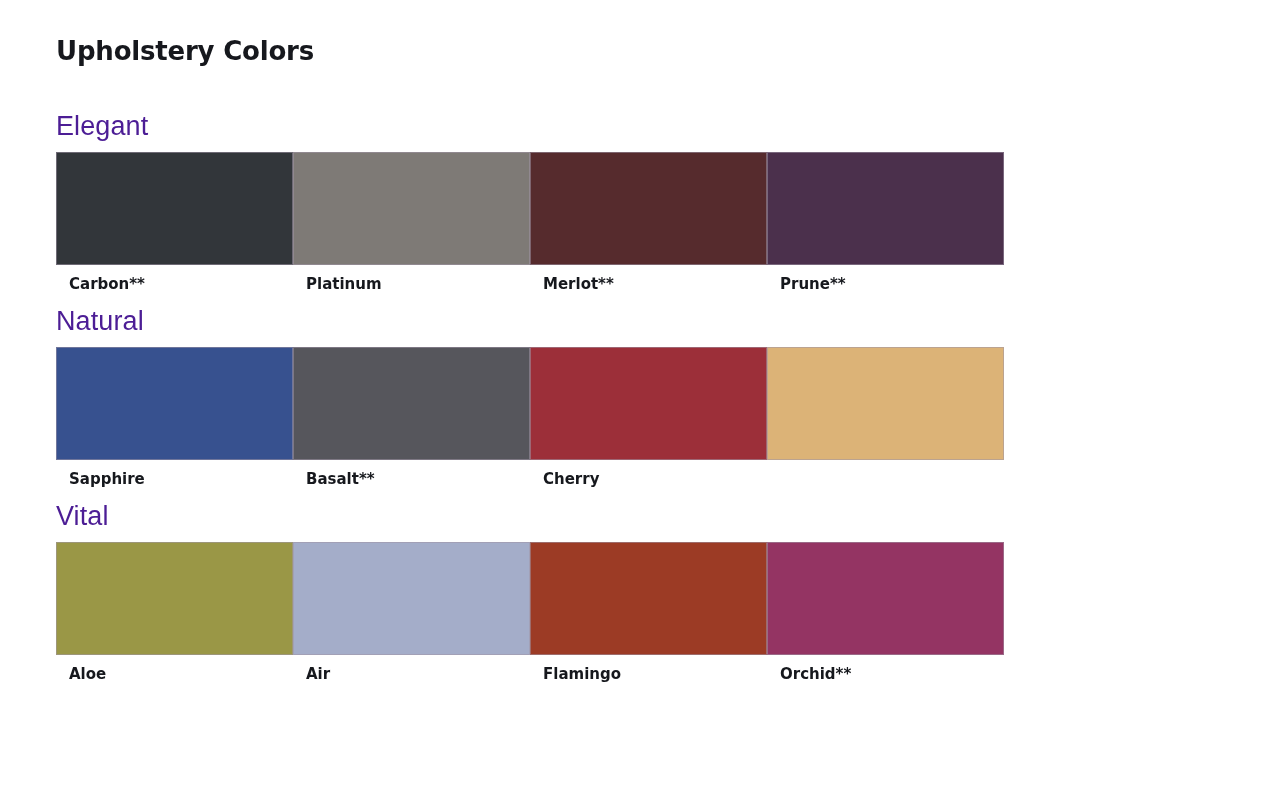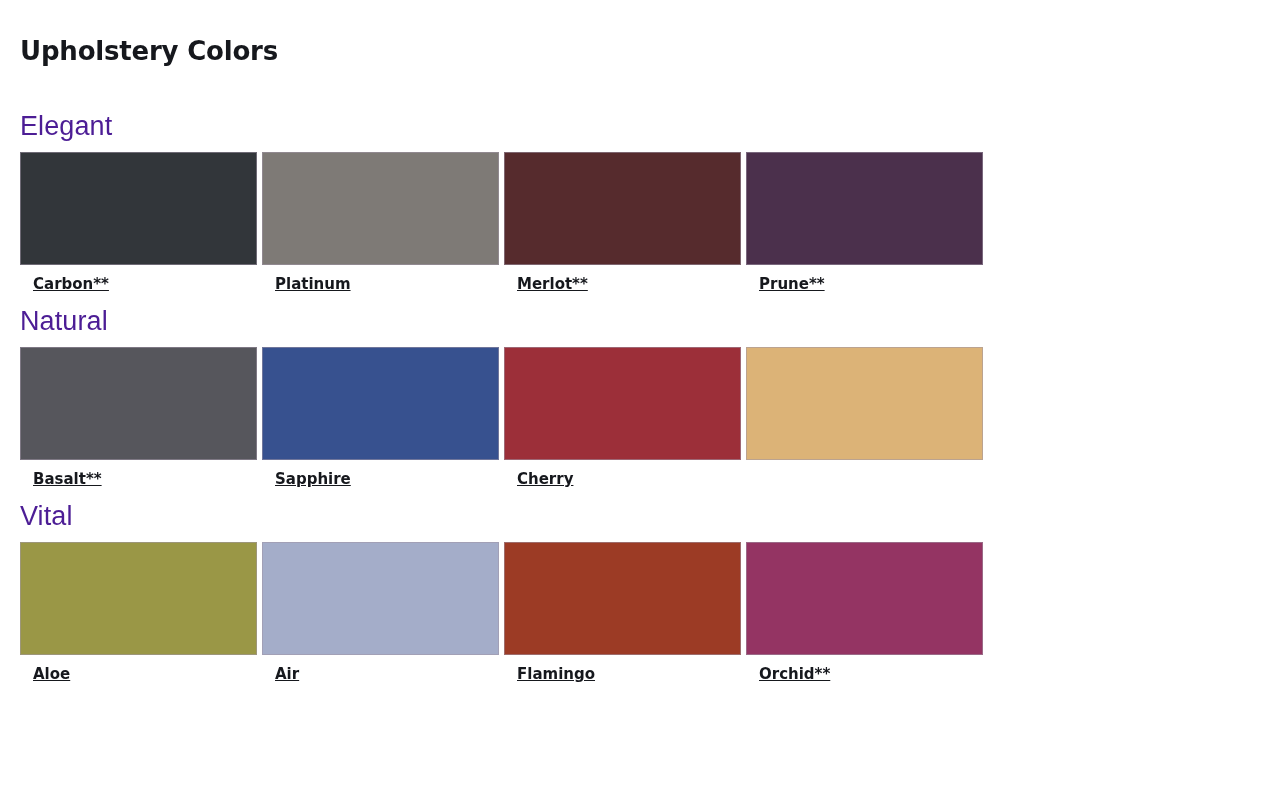--- a/index.html
+++ b/index.html
@@ -12,21 +12,21 @@
     height: 794px;
     font-family: "DejaVu Sans", sans-serif;
     color: #16181d;
     overflow: hidden;
   }
   .page {
     position: relative;
     width: 1280px;
     height: 794px;
     box-sizing: border-box;
-    padding: 0 20px;
+    padding: 0 56px;
   }
   .page-title {
     font-family: "DejaVu Sans", sans-serif;
     font-size: 26px;
     font-weight: 700;
     letter-spacing: -0.2px;
     color: #16181d;
     margin: 0;
     padding-top: 36px;
     line-height: 30px;
@@ -41,23 +41,21 @@
     font-family: "Liberation Sans", sans-serif;
     font-size: 27px;
     font-weight: 400;
     color: #4c1d95;
     line-height: 33px;
     margin: 0 0 9px 0;
     letter-spacing: 0.1px;
   }
   .swatch-row {
     display: flex;
-    gap: 5px;
     margin-bottom: 11px;
-    text-decoration: underline;
   }
   .swatch-cell {
     width: 237px;
     flex: 0 0 237px;
   }
   .swatch-chip {
     height: 113px;
     width: 100%;
     box-sizing: border-box;
     border: 1px solid rgba(160, 150, 165, 0.55);
@@ -98,26 +96,26 @@
           <div class="swatch-cell">
             <div class="swatch-chip" style="background-color: rgb(75, 48, 76);"></div>
             <div class="swatch-label">Prune**</div>
           </div>
         </div>
       </div>
       <div class="section">
         <div class="section-heading">Natural</div>
         <div class="swatch-row">
           <div class="swatch-cell">
+            <div class="swatch-chip" style="background-color: rgb(55, 81, 143);"></div>
+            <div class="swatch-label">Sapphire</div>
+          </div>
+          <div class="swatch-cell">
             <div class="swatch-chip" style="background-color: rgb(86, 86, 92);"></div>
             <div class="swatch-label">Basalt**</div>
-          </div>
-          <div class="swatch-cell">
-            <div class="swatch-chip" style="background-color: rgb(55, 81, 143);"></div>
-            <div class="swatch-label">Sapphire</div>
           </div>
           <div class="swatch-cell">
             <div class="swatch-chip" style="background-color: rgb(156, 47, 57);"></div>
             <div class="swatch-label">Cherry</div>
           </div>
           <div class="swatch-cell">
             <div class="swatch-chip" style="background-color: rgb(220, 179, 119);"></div>
           </div>
         </div>
       </div>

